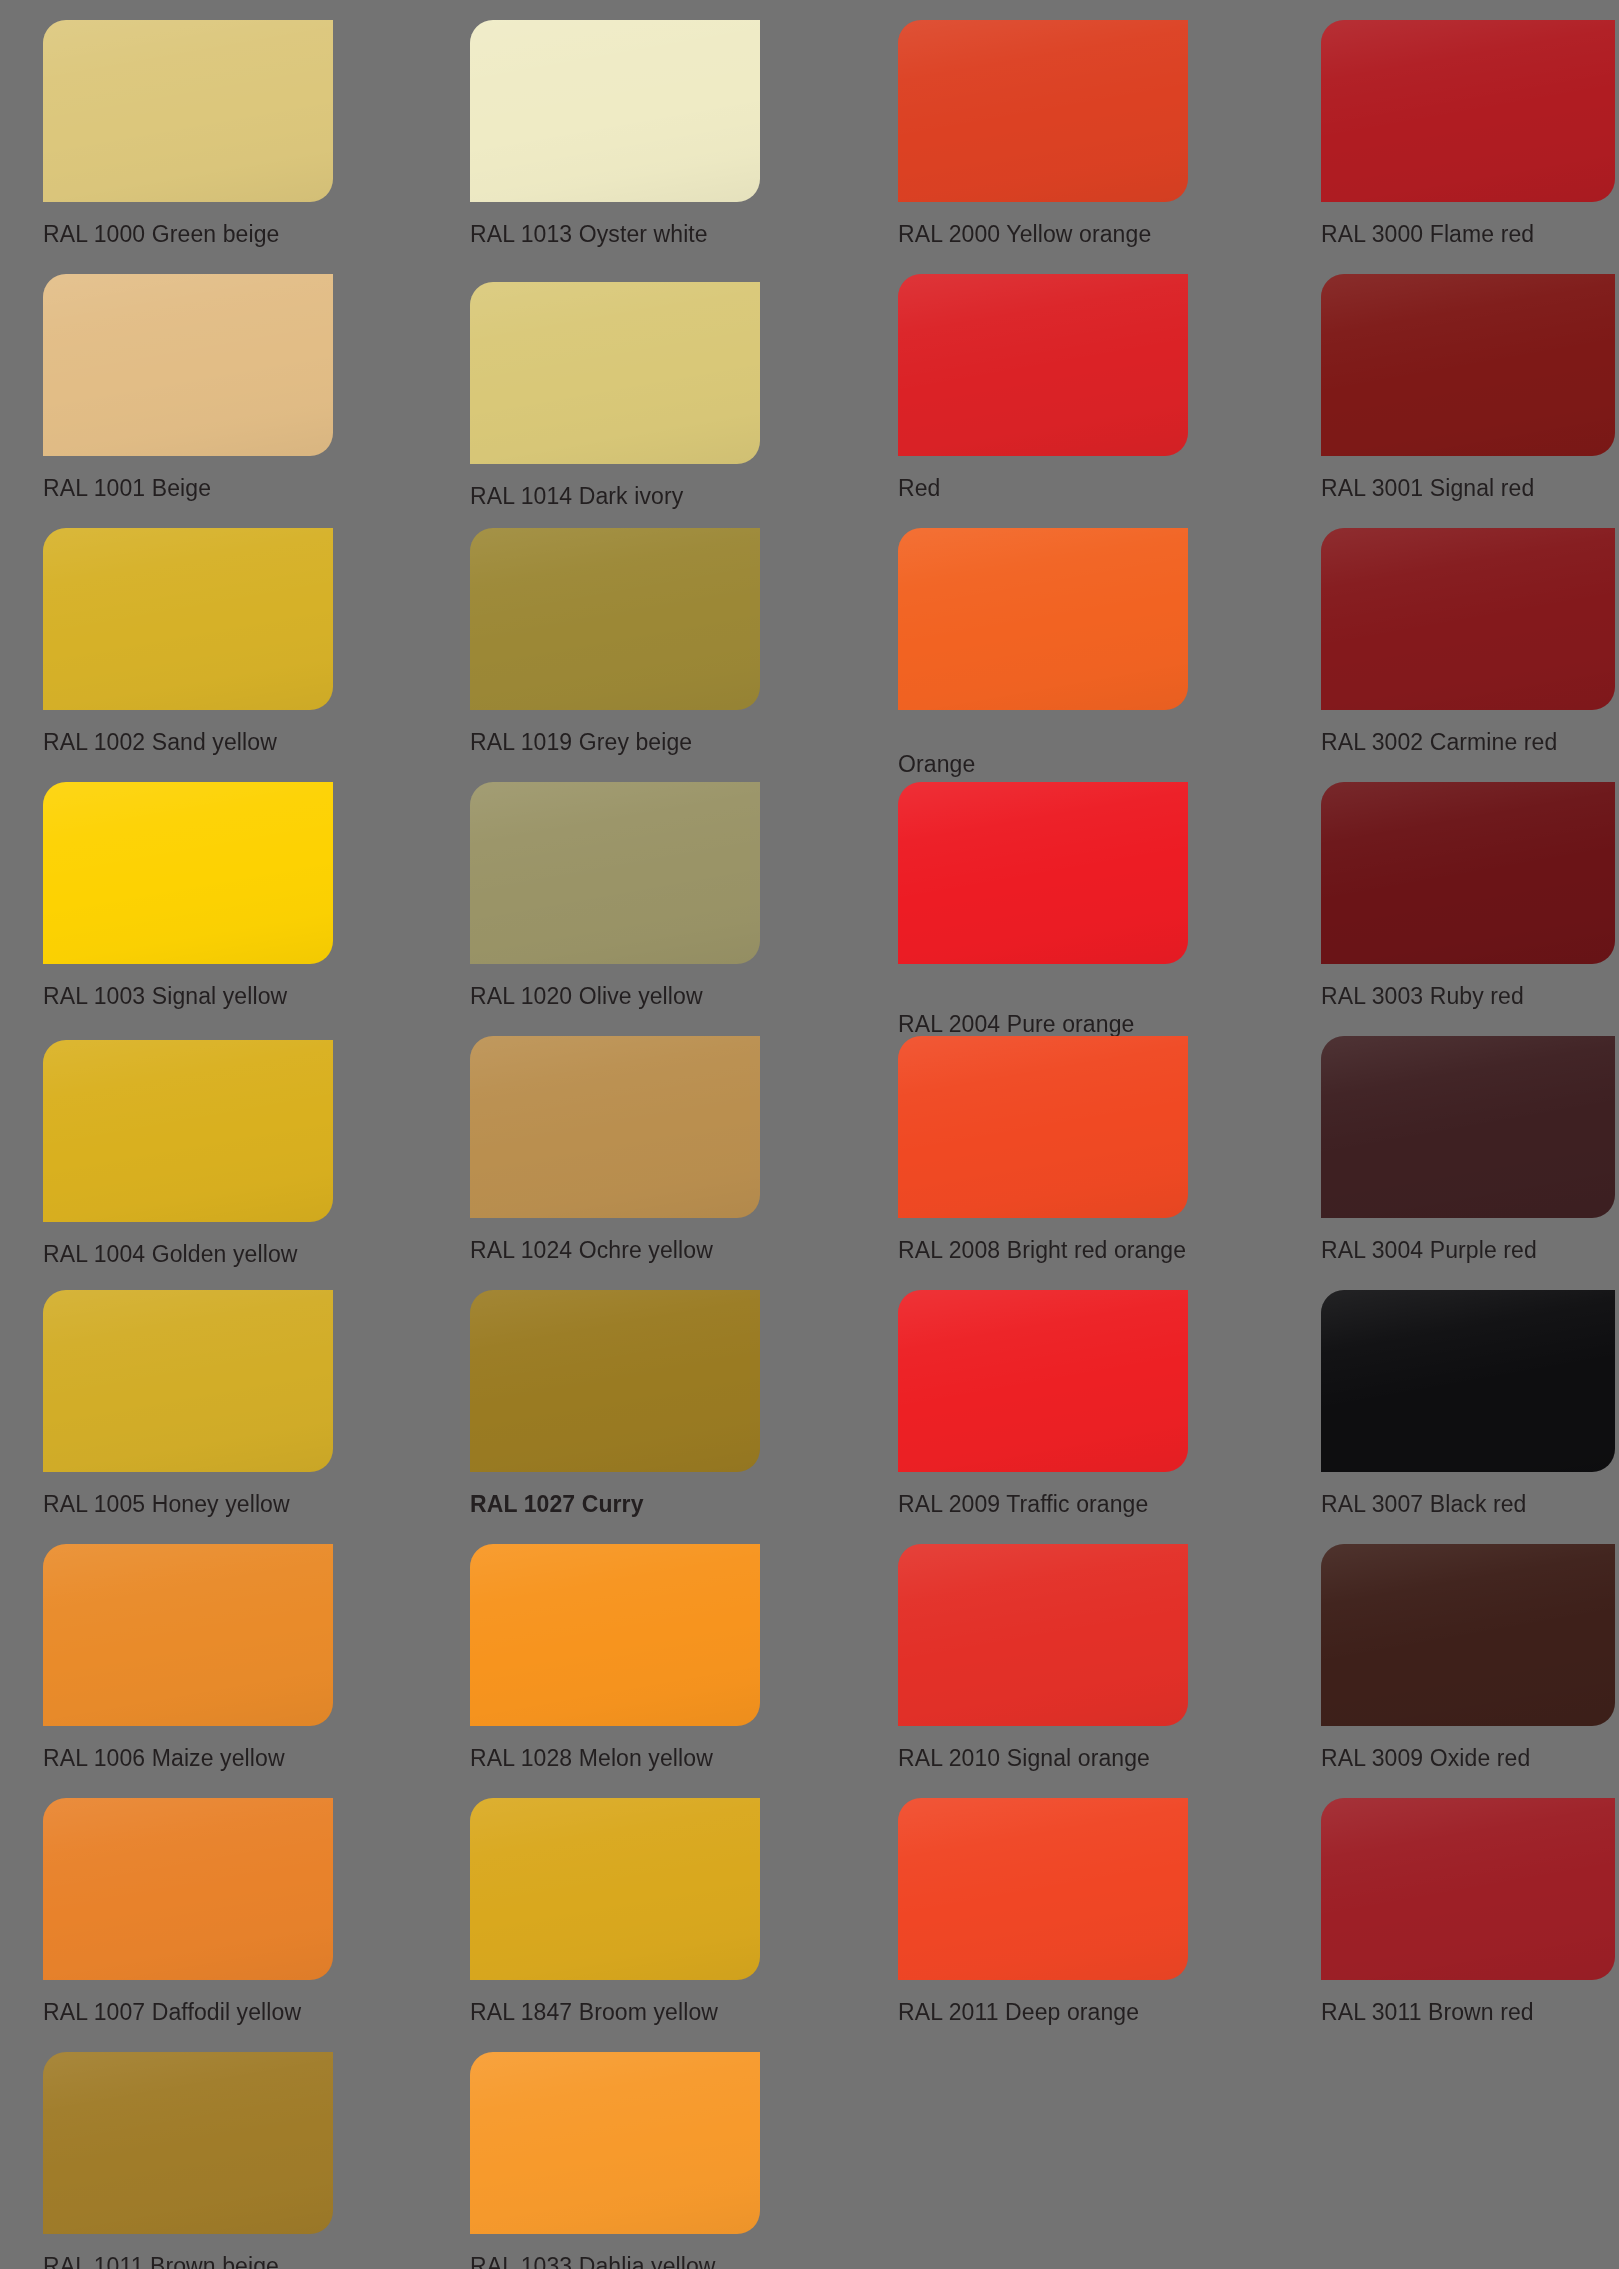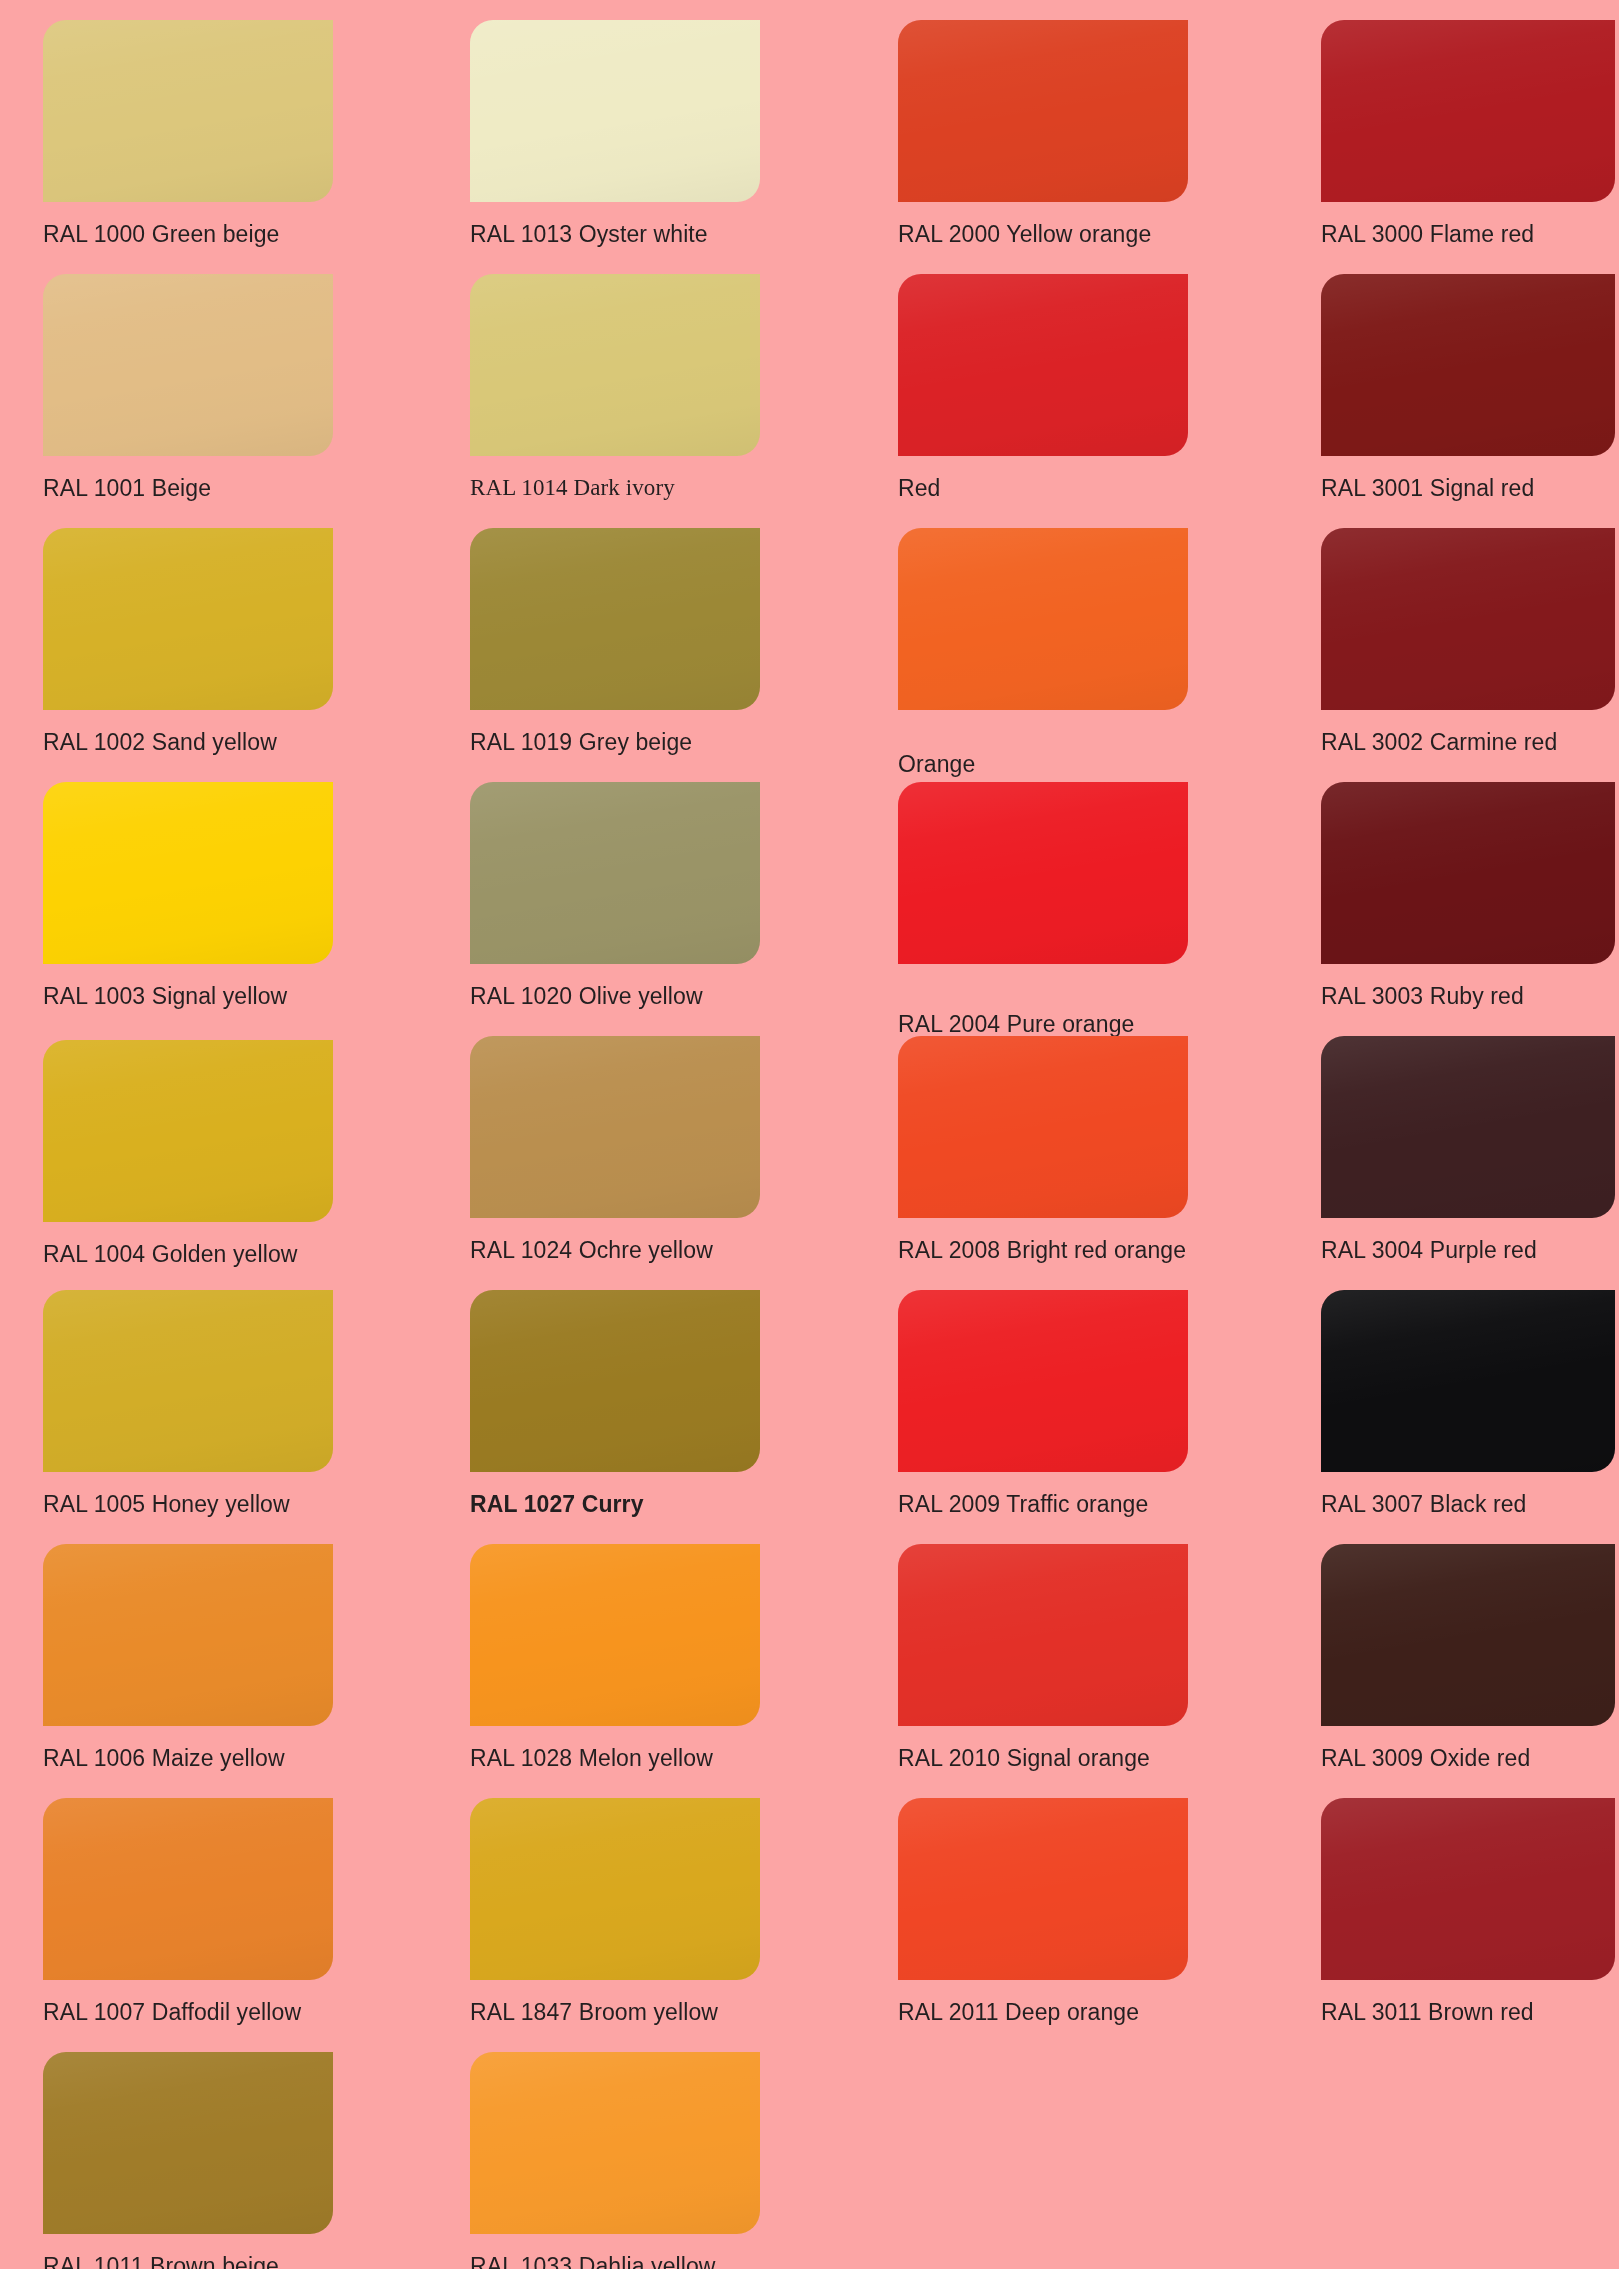--- a/index.html
+++ b/index.html
@@ -12,21 +12,21 @@
     width: 1619px;
     height: 2270px;
     font-family: "Liberation Sans", "DejaVu Sans", sans-serif;
     overflow: hidden;
   }
 
   #chart {
     position: relative;
     width: 1619px;
     height: 2270px;
-    background: #fca5a5;
+    background: #737373;
   }
 
   .column {
     position: absolute;
     top: 0;
     width: 293px;
   }
 
   .col-1 { left: 43px;   width: 290px; }
   .col-2 { left: 470px;  width: 290px; }
@@ -137,21 +137,21 @@
         <div class="label" style="color: rgb(35, 31, 32);">RAL 1011 Brown beige</div>
       </div>
     </div>
     <div class="column col-2">
       <div class="cell" style="top: 0px;">
         <div class="swatch" style="background-color: rgb(239, 235, 197);">
           <div class="swatch-sheen"></div>
         </div>
         <div class="label" style="color: rgb(35, 31, 32);">RAL 1013 Oyster white</div>
       </div>
-      <div class="cell" style="top: 0px; font-family: Liberation Serif, serif;">
+      <div class="cell" style="top: 8px;">
         <div class="swatch" style="background-color: rgb(217, 200, 120);">
           <div class="swatch-sheen"></div>
         </div>
         <div class="label" style="color: rgb(35, 31, 32);">RAL 1014 Dark ivory</div>
       </div>
       <div class="cell" style="top: 0px;">
         <div class="swatch" style="background-color: rgb(156, 136, 54);">
           <div class="swatch-sheen"></div>
         </div>
         <div class="label" style="color: rgb(35, 31, 32);">RAL 1019 Grey beige</div>

